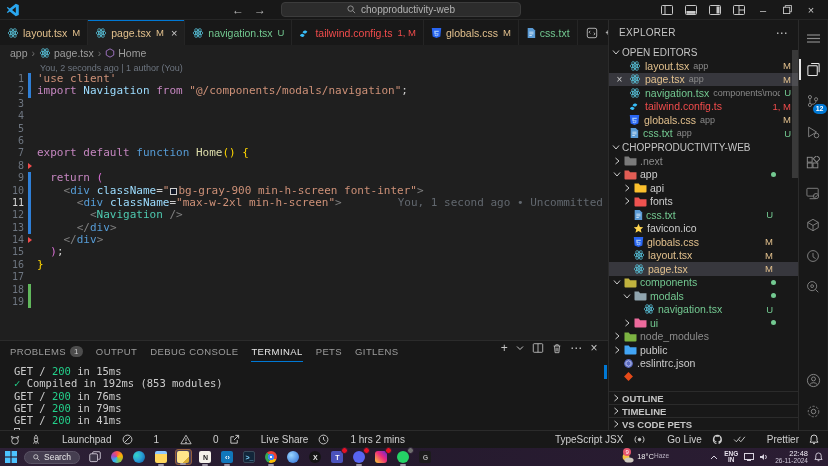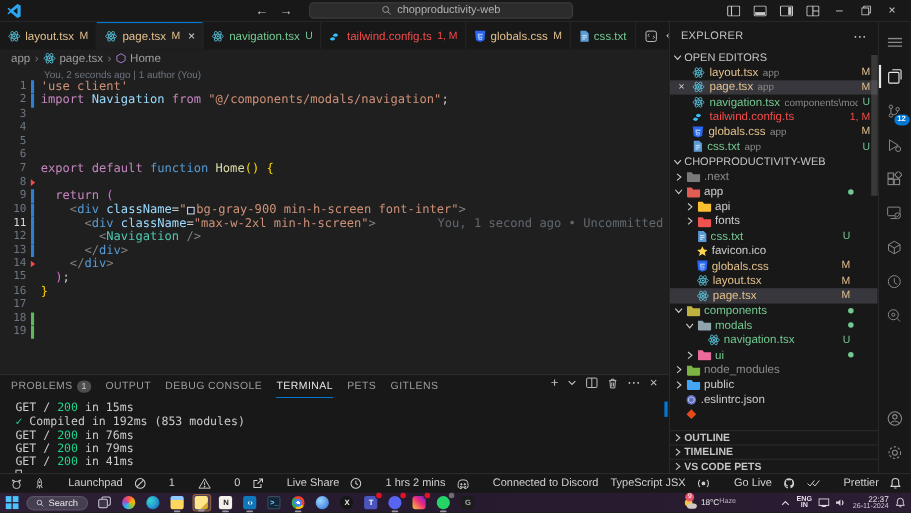--- a/index.html
+++ b/index.html
@@ -865,30 +865,20 @@
       </span>
       <span class="sb-item">
         <span class="icn ">
           <svg width="11" height="11" viewBox="0 0 12 12" fill="none" stroke="currentColor">
             <circle cx="6" cy="6" r="4.8"></circle>
             <path d="M6 3.2 V6 L8 7.5"></path>
           </svg>
         </span>
         <span>1 hrs 2 mins</span>
       </span>
-      <span class="sb-item">
-        <span class="icn ">
-          <svg width="12" height="10" viewBox="0 0 14 11" fill="none" stroke="currentColor">
-            <path d="M3 2 C5.5 0.8 8.5 0.8 11 2 C12.3 4.2 12.6 6.6 12 9 C10.8 9.9 9.8 10.3 8.8 10.5 L8.2 9.2 C9 8.9 9.6 8.6 10.2 8.1 C8.2 9.1 5.8 9.1 3.8 8.1 C4.4 8.6 5 8.9 5.8 9.2 L5.2 10.5 C4.2 10.3 3.2 9.9 2 9 C1.4 6.6 1.7 4.2 3 2z"></path>
-            <circle cx="5.2" cy="5.8" r="0.7" fill="currentColor"></circle>
-            <circle cx="8.8" cy="5.8" r="0.7" fill="currentColor"></circle>
-          </svg>
-        </span>
-        <span>Connected to Discord</span>
-      </span>
     </div>
   <div id="sb-right">
       <span class="sb-item">
         <span>TypeScript JSX</span>
       </span>
       <span class="sb-item">
         <span class="icn ">
           <svg width="13" height="11" viewBox="0 0 14 12" fill="none" stroke="currentColor">
             <circle cx="7" cy="6" r="1.4" fill="currentColor"></circle>
             <path d="M3.5 2.5 a5 5 0 0 0 0 7 M10.5 2.5 a5 5 0 0 1 0 7"></path>
@@ -1050,21 +1040,21 @@
           <line x1="3" y1="7.5" x2="7" y2="7.5"></line>
         </svg>
       </span>
     <span class="icn">
         <svg width="9" height="8" viewBox="0 0 9 8">
           <polygon points="0,3 2,3 4,1 4,7 2,5 0,5" fill="#d9d4e0"></polygon>
           <path d="M5.5 2 A3 3 0 0 1 5.5 6" stroke="#d9d4e0" fill="none"></path>
         </svg>
       </span>
     <span class="clock">
-      <span class="t">22:37</span>
+      <span class="t">22:48</span>
       <span class="d">26-11-2024</span>
     </span>
     <span class="icn">
         <svg width="9" height="10" viewBox="0 0 10 11" fill="none" stroke="#d9d4e0">
           <path d="M5 1 a3 3 0 0 1 3 3 v2.6 l1 1.6 H1 l1-1.6 V4 a3 3 0 0 1 3-3z"></path>
           <line x1="4" y1="9.6" x2="6" y2="9.6"></line>
         </svg>
       </span>
   </div>
 </div>

